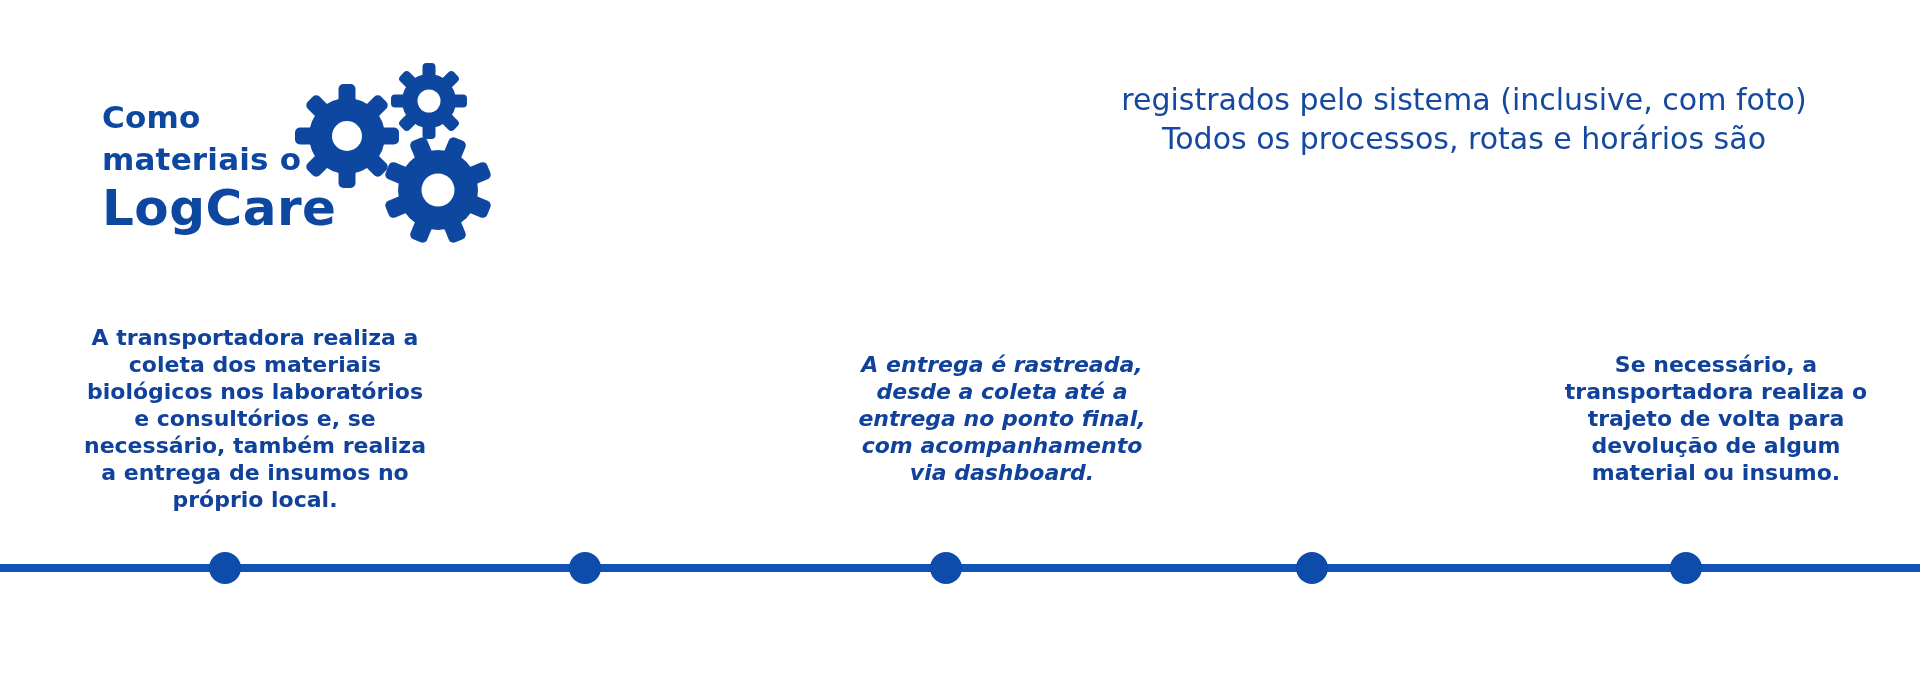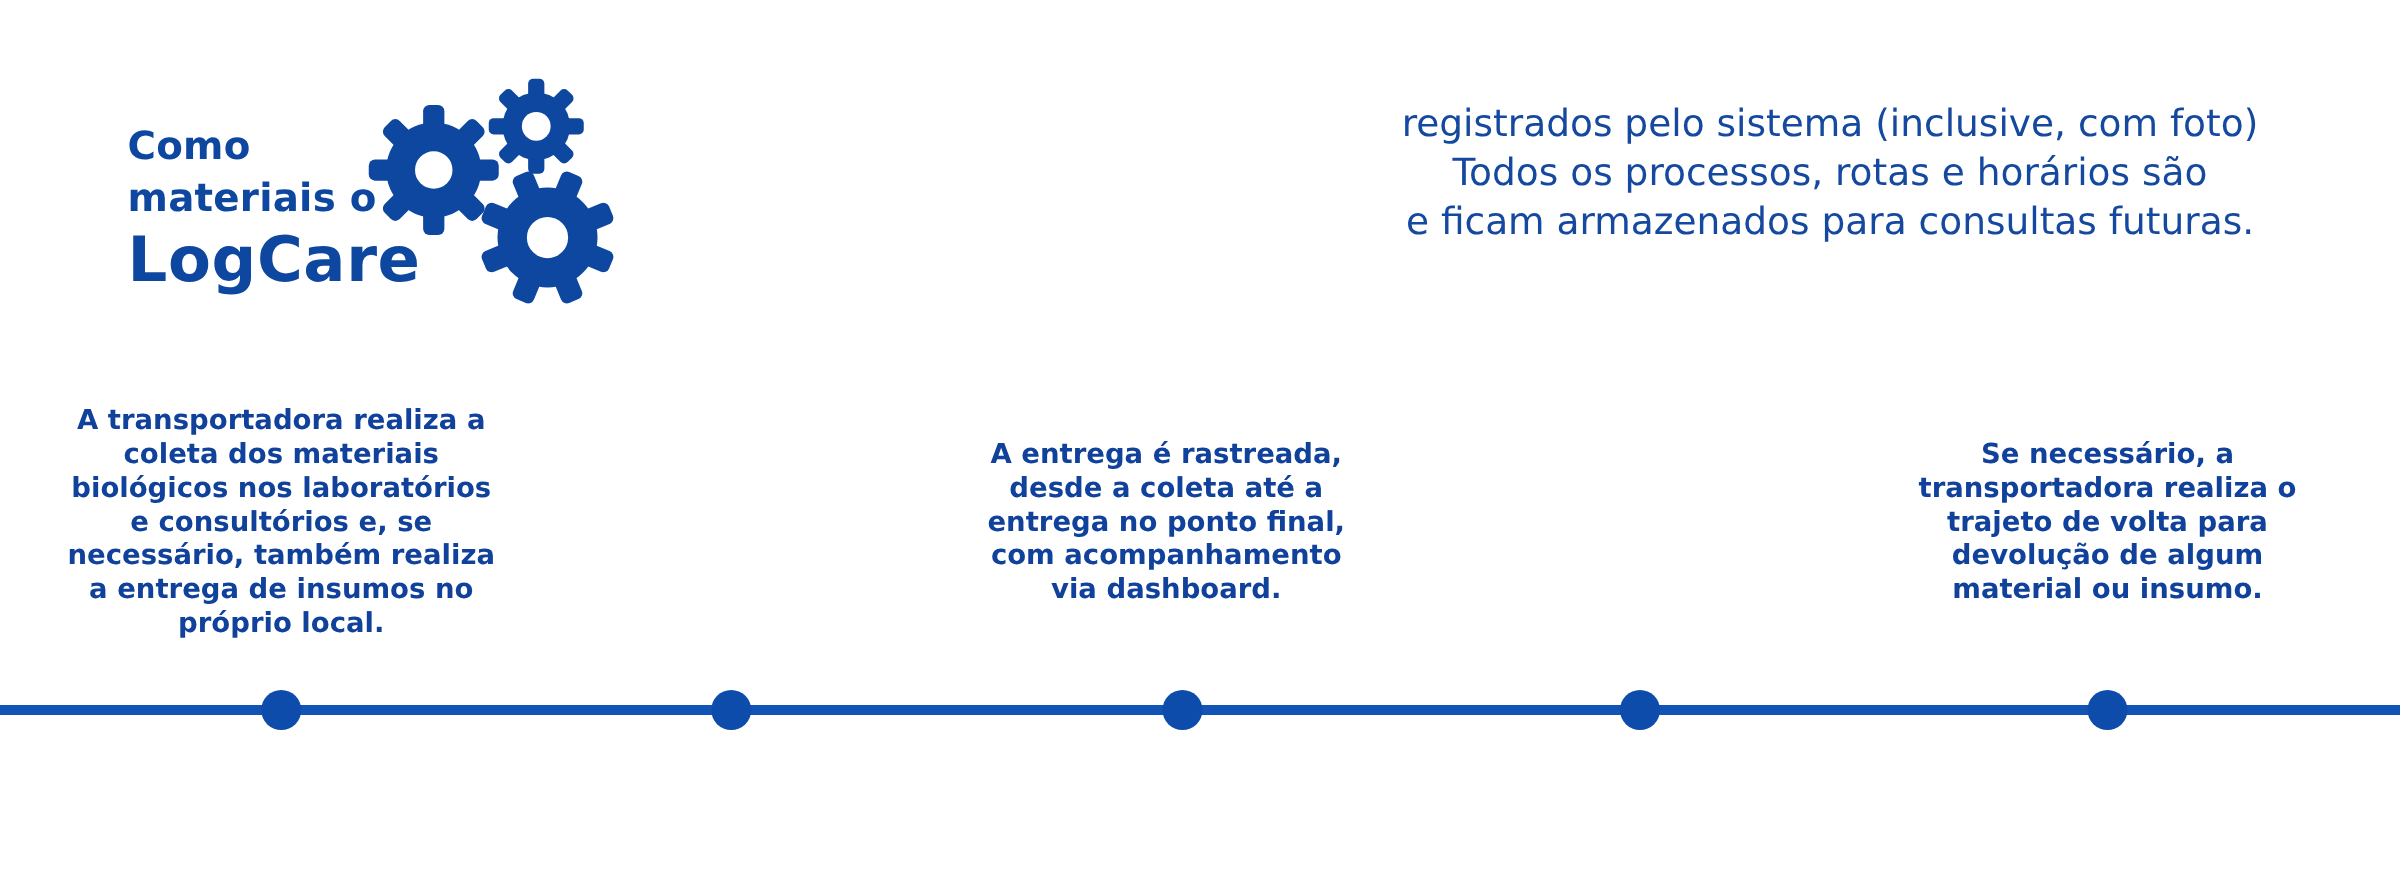--- a/index.html
+++ b/index.html
@@ -27,21 +27,21 @@
     position:absolute;left:1114px;top:80px;width:700px;
     text-align:center;font-size:30px;line-height:39px;font-weight:400;
     color:#15499f;
   }
   
   .step{
     position:absolute;top:418px;transform:translate(-50%,-50%);
     text-align:center;font-size:22px;line-height:27px;
     color:#17479c;
   }
-  .step.em{font-weight:700;color:#10419b;}
+  .step.em{font-weight:700;color:#10419b;margin-left:30px;}
   
   .timeline-line{
     position:absolute;left:0;top:564px;width:1920px;height:8px;
     background:var(--blue-line);
   }
   .timeline-dot{
     position:absolute;top:568px;width:32px;height:32px;border-radius:50%;
     background:var(--blue-dot);transform:translate(-50%,-50%);
   }
 </style>
@@ -102,25 +102,24 @@
         </g>
         <circle r="40"></circle>
         <circle r="16.5" fill="#ffffff"></circle>
       </g>
     </svg>
   </div>
 
   <div class="intro">
     <div>registrados pelo sistema (inclusive, com foto)</div>
     <div>Todos os processos, rotas e horários são</div>
-    <div>e ficam armazenados para consultas futuras.</div>
   </div>
 
   <div class="step em" style="left:225px;width:345px;">A transportadora realiza a coleta dos materiais biológicos nos laboratórios e consultórios e, se necessário, também realiza a entrega de insumos no próprio local.</div>
-  <div class="step em" style="left:933px;width:300px;">A entrega é rastreada, desde a coleta até a entrega no ponto final, com acompanhamento via dashboard.</div>
+  <div class="step em" style="left:972px;width:300px;font-style:italic;">A entrega é rastreada, desde a coleta até a entrega no ponto final, com acompanhamento via dashboard.</div>
   <div class="step em" style="left:1686px;width:315px;">Se necessário, a transportadora realiza o trajeto de volta para devolução de algum material ou insumo.</div>
 
   <div class="timeline-line"></div>
   <div class="timeline-dot" style="left:225px;"></div>
   <div class="timeline-dot" style="left:585px;"></div>
   <div class="timeline-dot" style="left:946px;"></div>
   <div class="timeline-dot" style="left:1312px;"></div>
   <div class="timeline-dot" style="left:1686px;"></div>
 
 </div>

